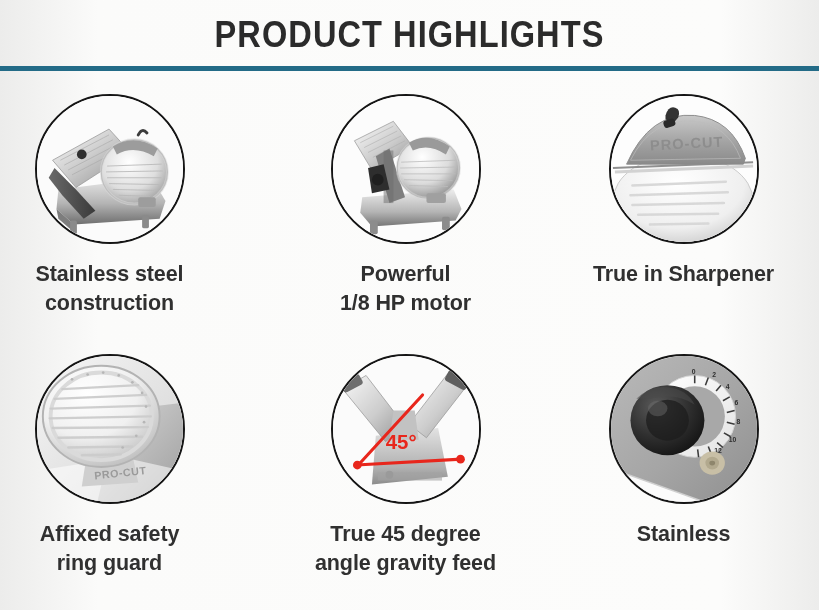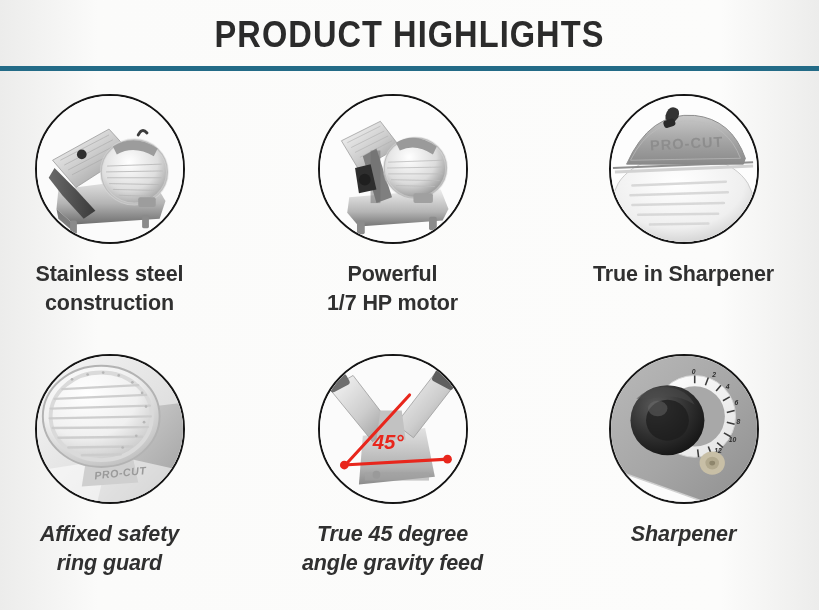--- a/index.html
+++ b/index.html
@@ -59,23 +59,23 @@
   }
 
   .cell {
     position: absolute;
     width: 273px;
     display: flex;
     flex-direction: column;
     align-items: center;
   }
   .cell-r1 { top: 22px; }
-  .cell-r2 { top: 282px; font-style: italic; }
+  .cell-r2 { top: 282px; }
   .cell-c1 { left: -27px; }
-  .cell-c2 { left: 256px; }
+  .cell-c2 { left: 269px; }
   .cell-c3 { left: 547px; }
 
   .photo-circle {
     width: 150px;
     height: 150px;
     border-radius: 50%;
     border: 2.5px solid #151515;
     overflow: hidden;
     position: relative;
     background: #ffffff;
@@ -228,21 +228,21 @@
             <path d="M78 48 Q98 36 120 52 L116 60 Q98 48 82 56 Z" fill="#9a9a9a"></path>
 
             <path d="M36 74 L52 70 L58 96 L40 100 Z" fill="#2e2e2e"></path>
             <circle cx="46" cy="86" r="6" fill="#1f1f1f"></circle>
             <rect x="96" y="100" width="20" height="10" rx="2" fill="#a0a0a0"></rect>
           </svg>
         </div>
       </div>
       <div class="caption">
         <div>Powerful</div>
-        <div>1/7 HP motor</div>
+        <div>1/8 HP motor</div>
       </div>
     </div>
 
     <div class="cell cell-r1 cell-c3">
       <div class="photo-circle">
         <div class="scene">
           <svg viewBox="0 0 150 150" preserveAspectRatio="xMidYMid slice" aria-hidden="true">
             <defs>
               <linearGradient id="gCover3" x1="0" y1="0" x2="0" y2="1">
                 <stop offset="0%" stop-color="#c9c9c9"></stop>
@@ -447,18 +447,18 @@
             <ellipse cx="58" cy="66" rx="22" ry="21" fill="#1c1c1c" opacity="0.75"></ellipse>
             <ellipse cx="48" cy="54" rx="10" ry="8" fill="#6d6d6d" opacity="0.45"></ellipse>
 
             <ellipse cx="104" cy="110" rx="13" ry="12" fill="#c8bfa6"></ellipse>
             <ellipse cx="104" cy="110" rx="7" ry="6.5" fill="#b2a98e"></ellipse>
             <ellipse cx="104" cy="110" rx="3" ry="2.5" fill="#8e866c"></ellipse>
           </svg>
         </div>
       </div>
       <div class="caption">
-        <div>Sharpener</div>
+        <div>Stainless</div>
       </div>
     </div>
 
   </div>
 </div>
 
 </body></html>

